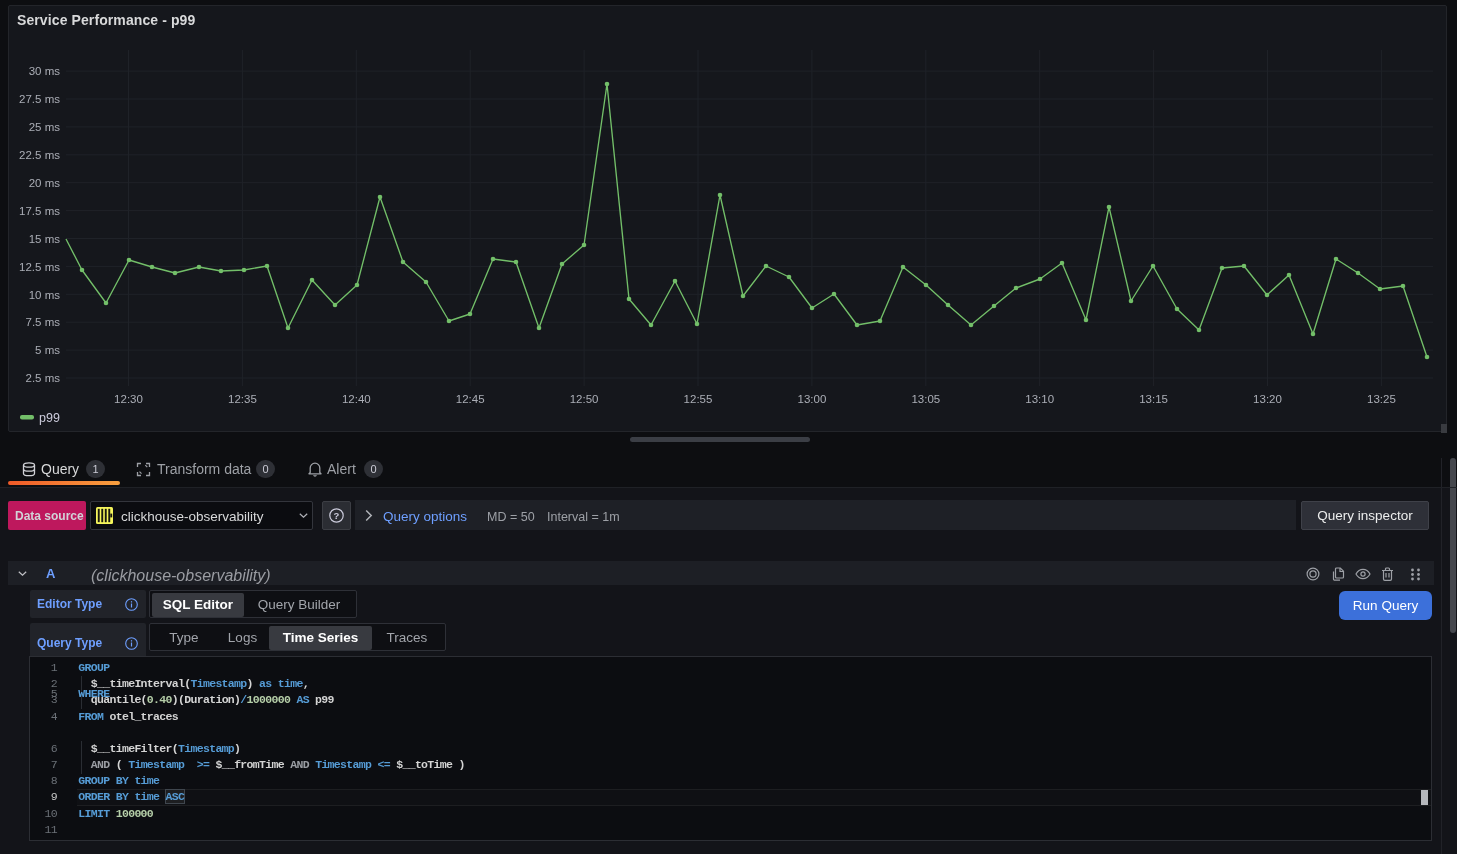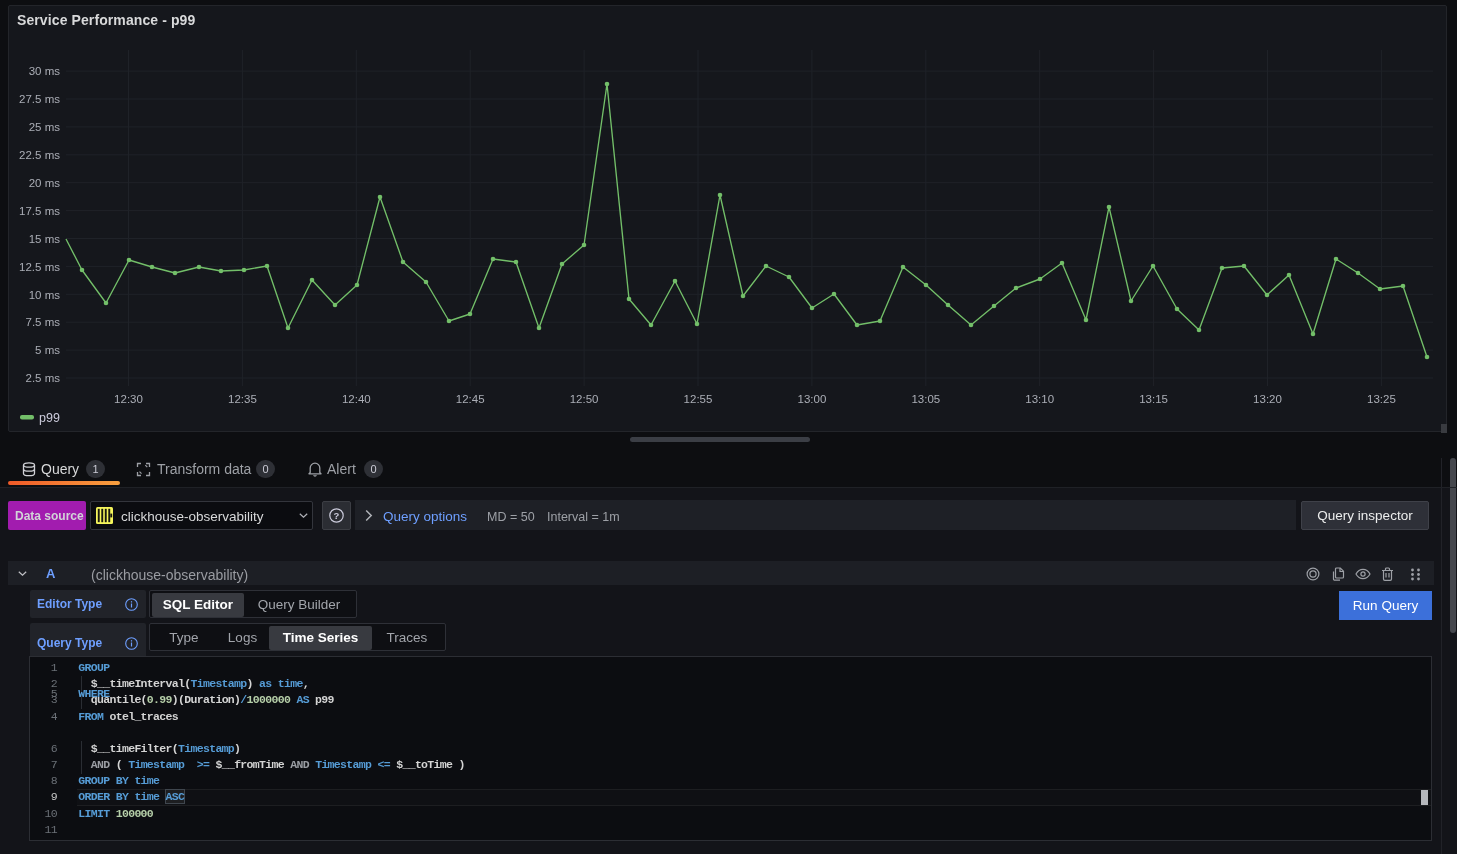--- a/index.html
+++ b/index.html
@@ -161,21 +161,21 @@
 <svg class="abs" style="left:308px;top:461px" width="14" height="16" viewBox="0 0 14 16" fill="none" stroke="#9da0a6" stroke-width="1.3">
 <path d="M2.2 11.5V7a4.8 4.8 0 0 1 9.6 0v4.5l1.2 1.3H1z" stroke-linejoin="round"></path>
       <path d="M5.6 14.2a1.6 1.6 0 0 0 2.8 0"></path>
 </svg>
 <div class="abs" style="left:327px;top:461px;font-size:14px;color:#9da0a6">Alert</div>
 <div class="abs badge" style="left:364px;top:460px">0</div>
 <div class="abs" style="left:8px;top:481px;width:112px;height:4px;border-radius:2px;background:linear-gradient(90deg,#f05a28,#f9a03f)"></div>
 <div class="abs" style="left:0;top:487px;width:1457px;height:1px;background:#1f2126"></div>
 
 
-<div class="abs lblbox" style="left:8px;top:501px;width:78px;height:29px;padding-left:7px;white-space:nowrap;background:#a21caf">
+<div class="abs lblbox" style="left:8px;top:501px;width:78px;height:29px;padding-left:7px;white-space:nowrap;background:#be185d">
       <span style="color:#d2d3d8;font-weight:700;font-size:12px">Data source</span>
     </div>
 <div class="abs" style="left:90px;top:501px;width:223px;height:29px;background:#0b0c10;border:1px solid #33353c;border-radius:2px"></div>
 <svg class="abs" style="left:96px;top:507px" width="17" height="17" viewBox="0 0 17 17">
 <rect width="17" height="17" rx="1.5" fill="#f6f65c"></rect>
 <g fill="#17180f">
         <rect x="1.8" y="1.8" width="1.9" height="13.4"></rect>
         <rect x="5.3" y="1.8" width="1.9" height="13.4"></rect>
         <rect x="8.8" y="1.8" width="1.9" height="13.4"></rect>
         <rect x="12.3" y="1.8" width="1.9" height="13.4"></rect>
@@ -199,21 +199,21 @@
 <div class="abs" style="left:487px;top:510px;font-size:12.5px;color:#9da0a6">MD = 50</div>
 <div class="abs" style="left:547px;top:510px;font-size:12.5px;color:#9da0a6">Interval = 1m</div>
 <div class="abs" style="left:1301px;top:501px;width:128px;height:29px;background:#2e3038;border:1px solid #3f4149;border-radius:2px;line-height:27px;text-align:center;font-size:13.5px;font-weight:500;color:#eceded">Query inspector</div>
 
 
 <div class="abs" style="left:8px;top:561px;width:1426px;height:24px;background:#1d1f25"></div>
 <svg class="abs" style="left:18px;top:571px" width="9" height="5" viewBox="0 0 9 5" fill="none" stroke="#c0c1c6" stroke-width="1.2">
       <path d="M0.8 0.8l3.7 3.4 3.7-3.4"></path>
     </svg>
 <div class="abs" style="left:46px;top:566px;font-size:13px;font-weight:700;color:#6e9fff">A</div>
-<div class="abs" style="left:91px;top:567px;font-size:14px;color:#9a9ca2">(clickhouse-observability)</div>
+<div class="abs" style="left:91px;top:567px;font-size:16px;font-style:italic;color:#9a9ca2">(clickhouse-observability)</div>
 <g>
 <svg class="abs" style="left:1306px;top:567px" width="14" height="14" viewBox="0 0 14 14" fill="none" stroke="#9da0a6" stroke-width="1.2">
         <circle cx="7" cy="7" r="5.9"></circle>
         <circle cx="7" cy="7" r="3.1"></circle>
       </svg>
 <svg class="abs" style="left:1331px;top:567px" width="14" height="14" viewBox="0 0 14 14" fill="none" stroke="#9da0a6" stroke-width="1.2">
         <path d="M5.5 1h3.8l3.2 3.2V10a1 1 0 0 1-1 1H5.5a1 1 0 0 1-1-1V2a1 1 0 0 1 1-1z"></path>
         <path d="M9 1v3.5h3.5"></path>
         <path d="M2.5 4.5V12a1.2 1.2 0 0 0 1.2 1.2H9"></path>
       </svg>
@@ -259,30 +259,30 @@
             <rect x="5.9" y="3.2" width="1.2" height="1.3" fill="#6e9fff"></rect>
           </svg>
         </span>
       </div>
 <div class="abs rgroup" style="left:149px;top:623px;width:297px;height:28px">
   <div class="seg" style="left:2px;top:2px;width:64px">Type</div>
   <div class="seg" style="left:66px;top:2px;width:53px">Logs</div>
   <div class="seg sel" style="left:119px;top:2px;width:103px">Time Series</div>
   <div class="seg" style="left:222px;top:2px;width:70px">Traces</div>
 </div>
-<div class="abs" style="left:1339px;top:591px;width:93px;height:29px;background:#3c70da;border-radius:0;text-align:center;line-height:29px;font-size:13.5px;font-weight:500;color:#fff">Run Query</div>
+<div class="abs" style="left:1339px;top:591px;width:93px;height:29px;background:#3c70da;border-radius:6px;text-align:center;line-height:29px;font-size:13.5px;font-weight:500;color:#fff">Run Query</div>
 
 <div class="abs" style="left:29px;top:656px;width:1403px;height:185px;background:#0c0d11;border:1px solid #2c2e34"></div>
 <div class="abs" style="left:81px;top:676px;width:1px;height:33px;background:#2a2d33"></div>
 <div class="abs" style="left:81px;top:741px;width:1px;height:33px;background:#2a2d33"></div>
 <div class="abs" style="left:77px;top:789px;width:1354px;height:17px;border-top:1px solid rgba(255,255,255,.06);border-bottom:1px solid rgba(255,255,255,.06);background:rgba(255,255,255,.015)"></div>
 <div class="abs" style="left:1421px;top:790px;width:7px;height:15px;background:#b5b7bc"></div>
 <div class="cl" style="top:660.0px"><span class="ln">1</span><span class="k">GROUP</span></div>
 <div class="cl" style="top:676.2px"><span class="ln">2</span><span class="p">  $__timeInterval(</span><span class="k">Timestamp</span><span class="p">) </span><span class="k">as</span><span class="p"> </span><span class="k">time</span><span class="p">,</span></div>
-<div class="cl" style="top:692.3px"><span class="ln">3</span><span class="p">  quantile(</span><span class="n">0.99</span><span class="p">)(Duration)</span><span class="k">/</span><span class="n">1000000</span><span class="p"> </span><span class="k">AS</span><span class="p"> p99</span></div>
+<div class="cl" style="top:692.3px"><span class="ln">3</span><span class="p">  quantile(</span><span class="n">0.40</span><span class="p">)(Duration)</span><span class="k">/</span><span class="n">1000000</span><span class="p"> </span><span class="k">AS</span><span class="p"> p99</span></div>
 <div class="cl" style="top:708.5px"><span class="ln">4</span><span class="k">FROM</span><span class="p"> otel_traces</span></div>
 <div class="cl" style="top:686px"><span class="ln">5</span><span class="k">WHERE</span></div>
 <div class="cl" style="top:740.9px"><span class="ln">6</span><span class="p">  $__timeFilter(</span><span class="k">Timestamp</span><span class="p">)</span></div>
 <div class="cl" style="top:757.0px"><span class="ln">7</span><span class="p">  </span><span class="o">AND</span><span class="p"> ( </span><span class="k">Timestamp</span><span class="p">  </span><span class="k">&gt;=</span><span class="p"> </span><span class="p">$__fromTime</span><span class="p"> </span><span class="o">AND</span><span class="p"> </span><span class="k">Timestamp</span><span class="p"> </span><span class="k">&lt;=</span><span class="p"> </span><span class="p">$__toTime</span><span class="p"> )</span></div>
 <div class="cl" style="top:773.2px"><span class="ln">8</span><span class="k">GROUP BY time</span></div>
 <div class="cl" style="top:789.4px"><span class="lnc">9</span><span class="k">ORDER BY time </span><span class="hl"><span class="k">ASC</span></span></div>
 <div class="cl" style="top:805.5px"><span class="ln">10</span><span class="k">LIMIT</span><span class="p"> </span><span class="n">100000</span></div>
 <div class="cl" style="top:821.7px"><span class="ln">11</span></div>
 </g></div>
 </body></html>

